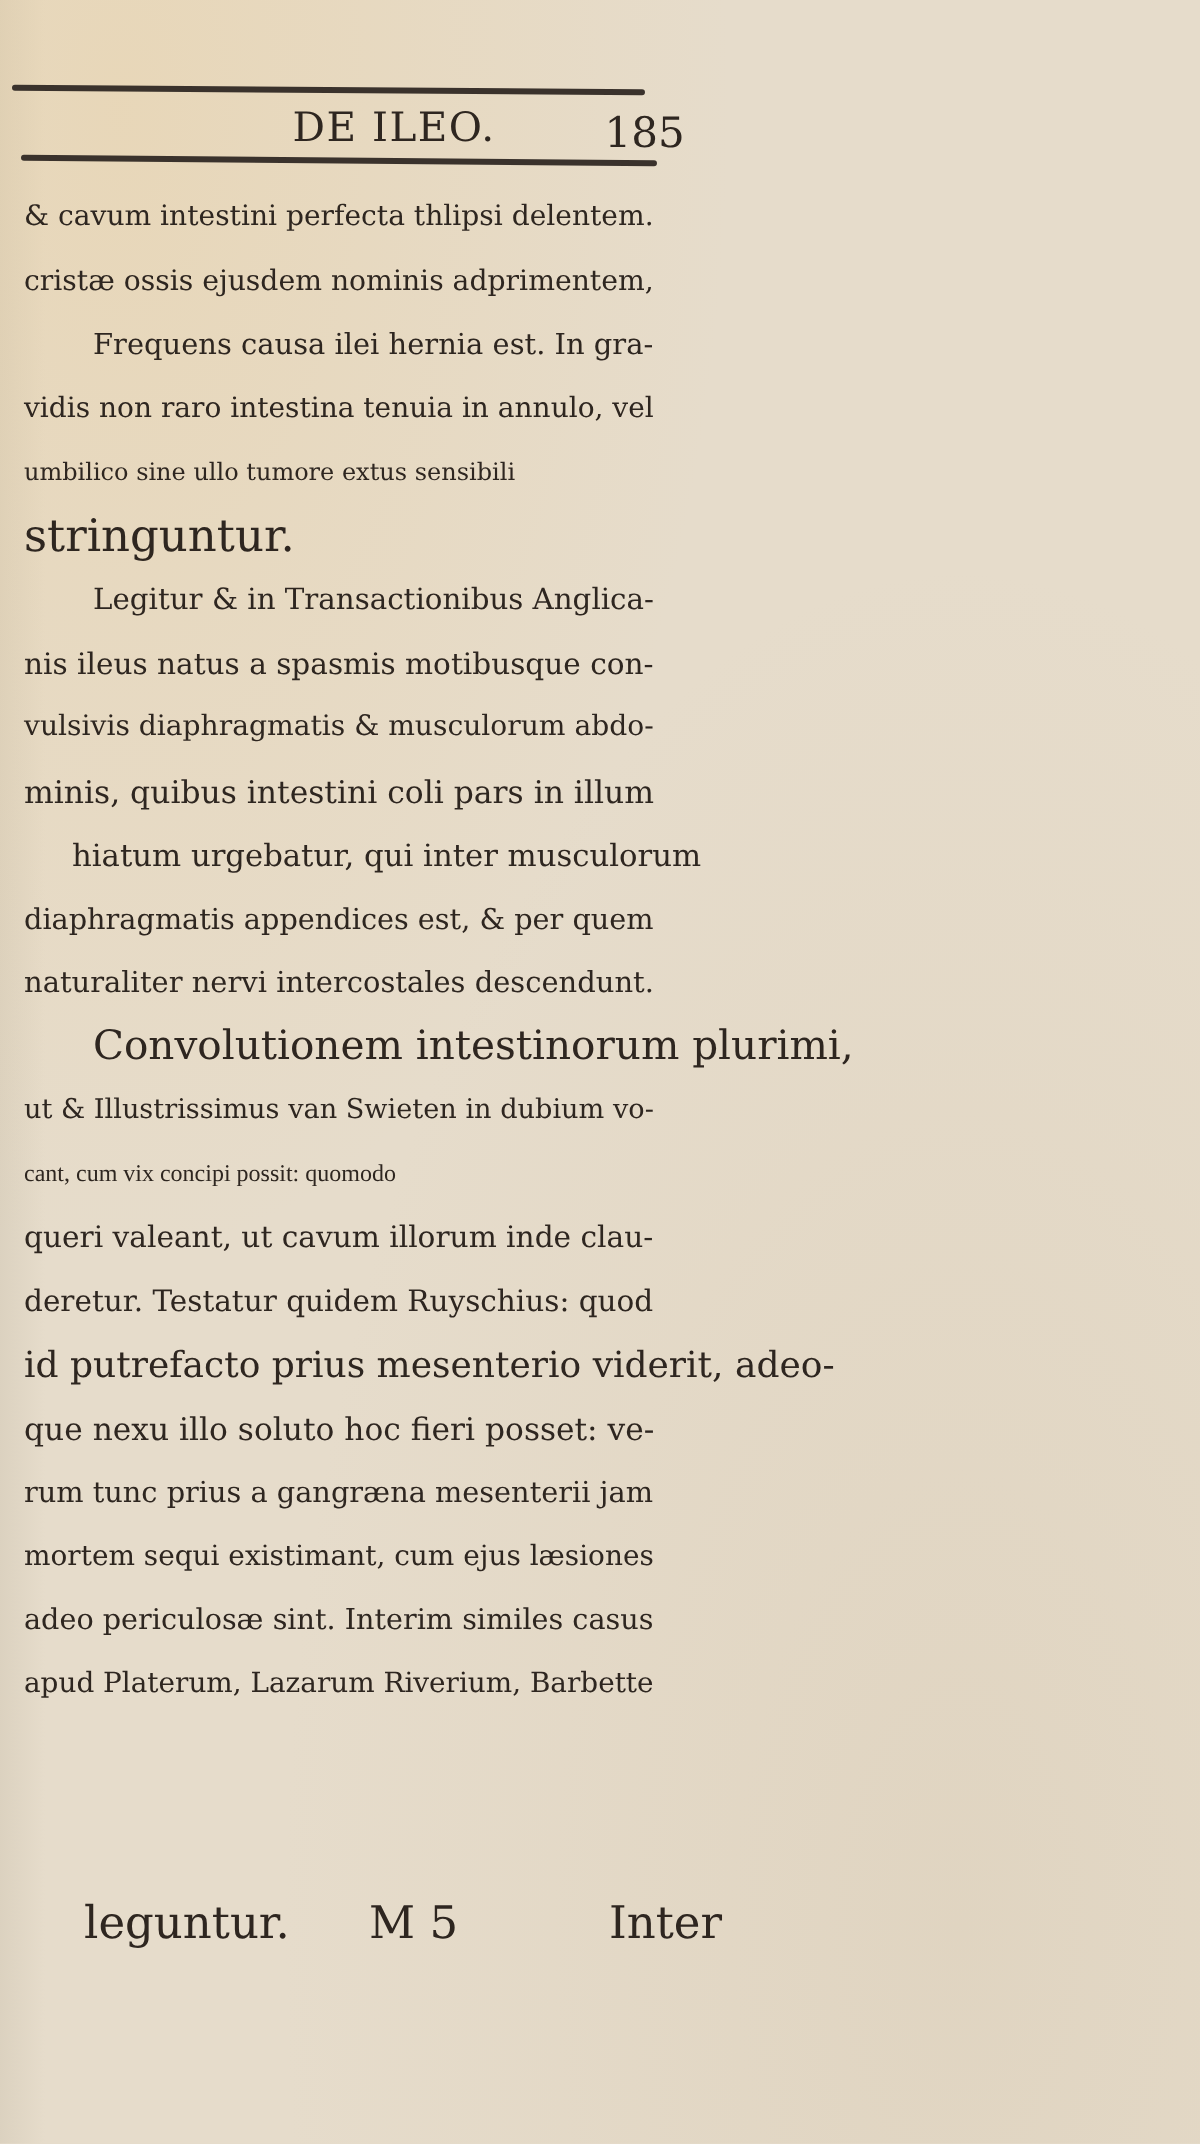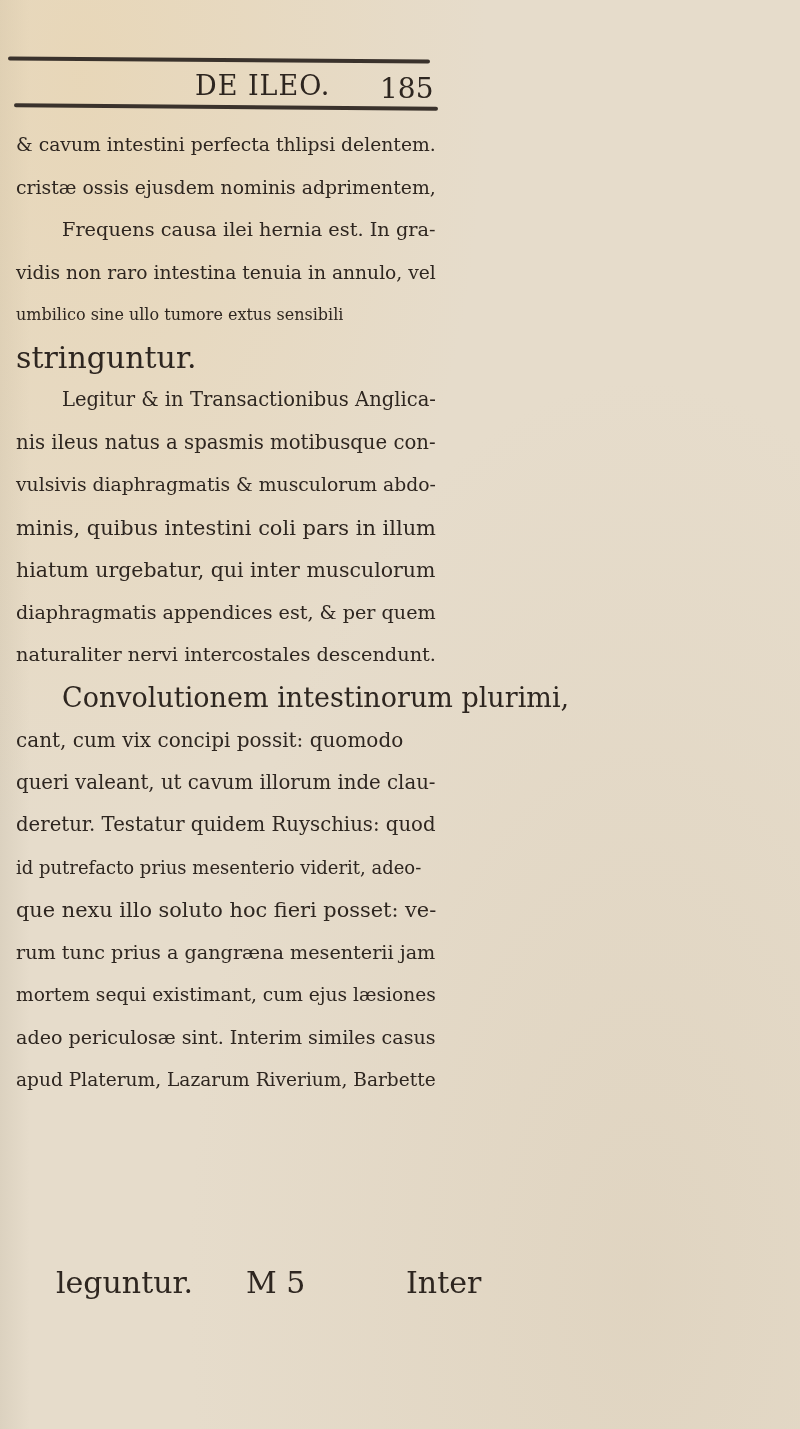--- a/index.html
+++ b/index.html
@@ -18,21 +18,21 @@
     .rule {
       position: absolute; height: 4px; background: #3a322c; border-radius: 2px;
     }
     .rule.top { left: 8px; width: 422px; top: 58px; transform: rotate(0.4deg); }
     .rule.bottom { left: 14px; width: 424px; top: 105px; transform: rotate(0.5deg); }
     .running-head {
       position: absolute; top: 70px; left: 195px;
       font-size: 27px; letter-spacing: 1px; font-variant: small-caps;
     }
     .page-number {
-      position: absolute; top: 72px; left: 380px; font-size: 28px;
+      position: absolute; top: 72px; left: 403px; font-size: 28px;
     }
     .body-text {
       position: absolute; left: 16px; top: 124px; width: 420px;
     }
     .line {
       height: 42.5px; line-height: 42.5px;
       font-size: 30px; white-space: nowrap;
       display: flex; justify-content: space-between;
       transform-origin: left center;
     }
@@ -60,28 +60,29 @@
       <div class="line" style="font-size: 18.75px;">&amp; cavum intestini perfecta thlipsi delentem.</div>
       <div class="line" style="font-size: 18.8341px;">cristæ ossis ejusdem nominis adprimentem,</div>
       <div class="line indent" style="font-size: 19.3115px;">Frequens causa ilei hernia est.  In gra-</div>
       <div class="line" style="font-size: 18.6944px;">vidis non raro intestina tenuia in annulo, vel</div>
       <div class="line" style="font-size: 16px;">umbilico sine ullo tumore extus sensibili</div>
       <div class="line last">stringuntur.</div>
       <div class="line indent" style="font-size: 19.547px;">Legitur &amp; in Transactionibus Anglica-</div>
       <div class="line" style="font-size: 19.7183px;">nis ileus natus a spasmis motibusque con-</div>
       <div class="line" style="font-size: 18.7779px;">vulsivis diaphragmatis &amp; musculorum abdo-</div>
       <div class="line" style="font-size: 20.9302px;">minis, quibus intestini coli pars in illum</div>
-      <div class="line" style="font-size: 20.4878px;">hiatum urgebatur, qui inter musculorum</div>
+      <div class="line" style="font-size: 20.4878px; margin-left: 32px;">hiatum urgebatur, qui inter musculorum</div>
       <div class="line" style="font-size: 19.1781px;">diaphragmatis appendices est, &amp; per quem</div>
       <div class="line last" style="font-size: 19.3252px;">naturaliter nervi intercostales descendunt.</div>
       <div class="line indent" style="font-size: 27px;">Convolutionem intestinorum plurimi,</div>
-      <div class="line" style="font-size: 20px;">cant, cum vix concipi possit: quomodo</div>
+      <div class="line" style="font-size: 18.1034px;">ut &amp; Illustrissimus van Swieten in dubium vo-</div>
+      <div class="line" style="font-size: 16px; font-family: Liberation Serif, serif;">cant, cum vix concipi possit: quomodo</div>
       <div class="line" style="font-size: 19.7492px;">queri valeant, ut cavum illorum inde clau-</div>
       <div class="line" style="font-size: 19.6875px;">deretur.  Testatur quidem Ruyschius: quod</div>
-      <div class="line" style="font-size: 18px; text-align: center;">id putrefacto prius mesenterio viderit, adeo-</div>
+      <div class="line" style="font-size: 24px; text-align: center;">id putrefacto prius mesenterio viderit, adeo-</div>
       <div class="line" style="font-size: 20.8609px;">que nexu illo soluto hoc fieri posset: ve-</div>
       <div class="line" style="font-size: 19.2073px;">rum tunc prius a gangræna mesenterii jam</div>
       <div class="line" style="font-size: 18.6391px;">mortem sequi existimant, cum ejus læsiones</div>
       <div class="line" style="font-size: 19.1199px;">adeo periculosæ sint.  Interim similes casus</div>
       <div class="line" style="font-size: 18.5841px;">apud Platerum, Lazarum Riverium, Barbette</div>
     </div>
 
   <div class="footer">
     <span class="catchword-left">leguntur.</span>
     <span class="signature">M 5</span>

